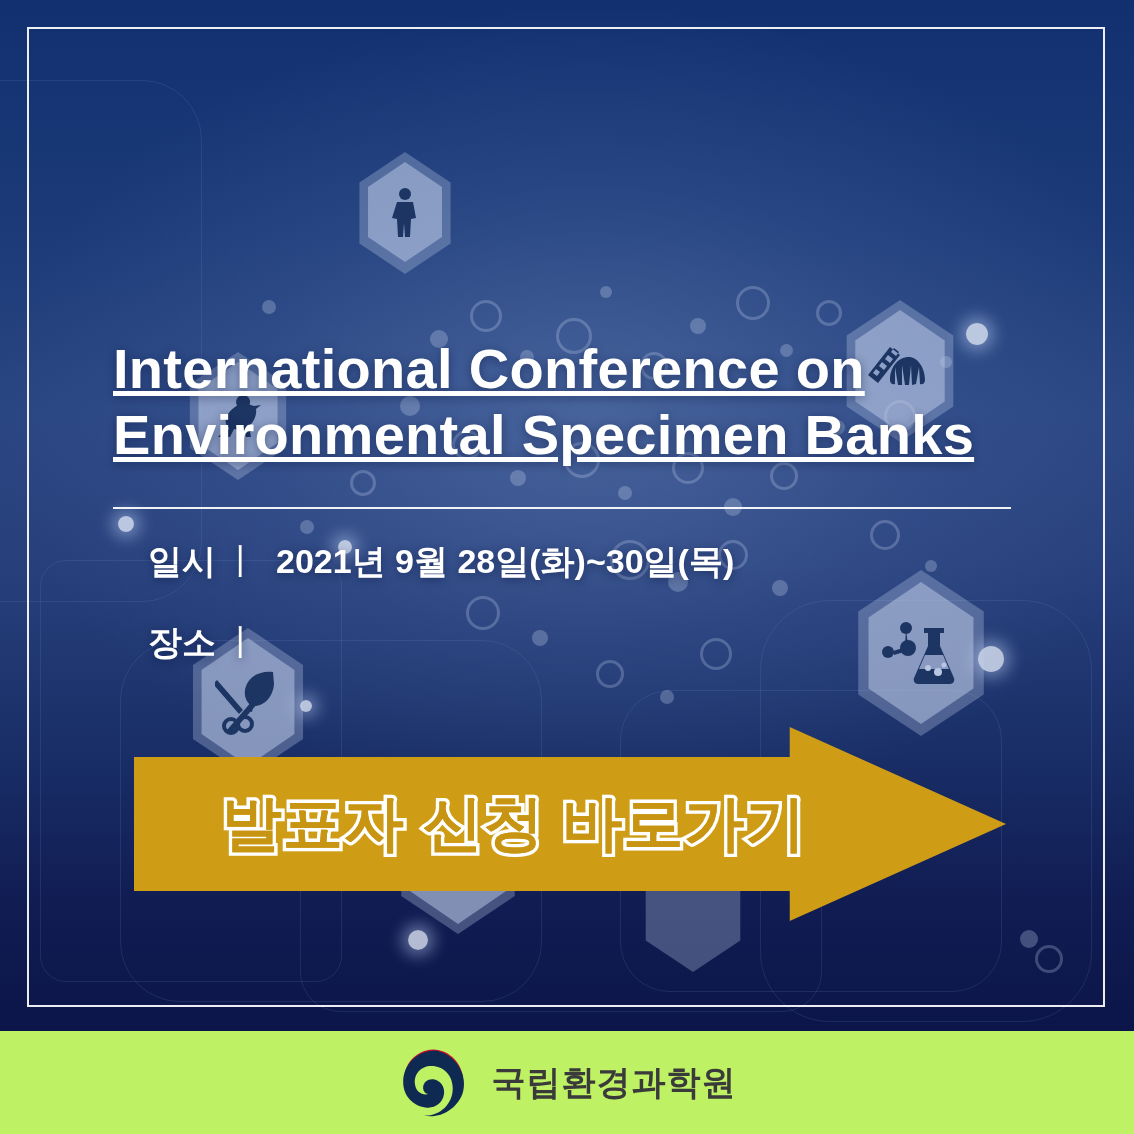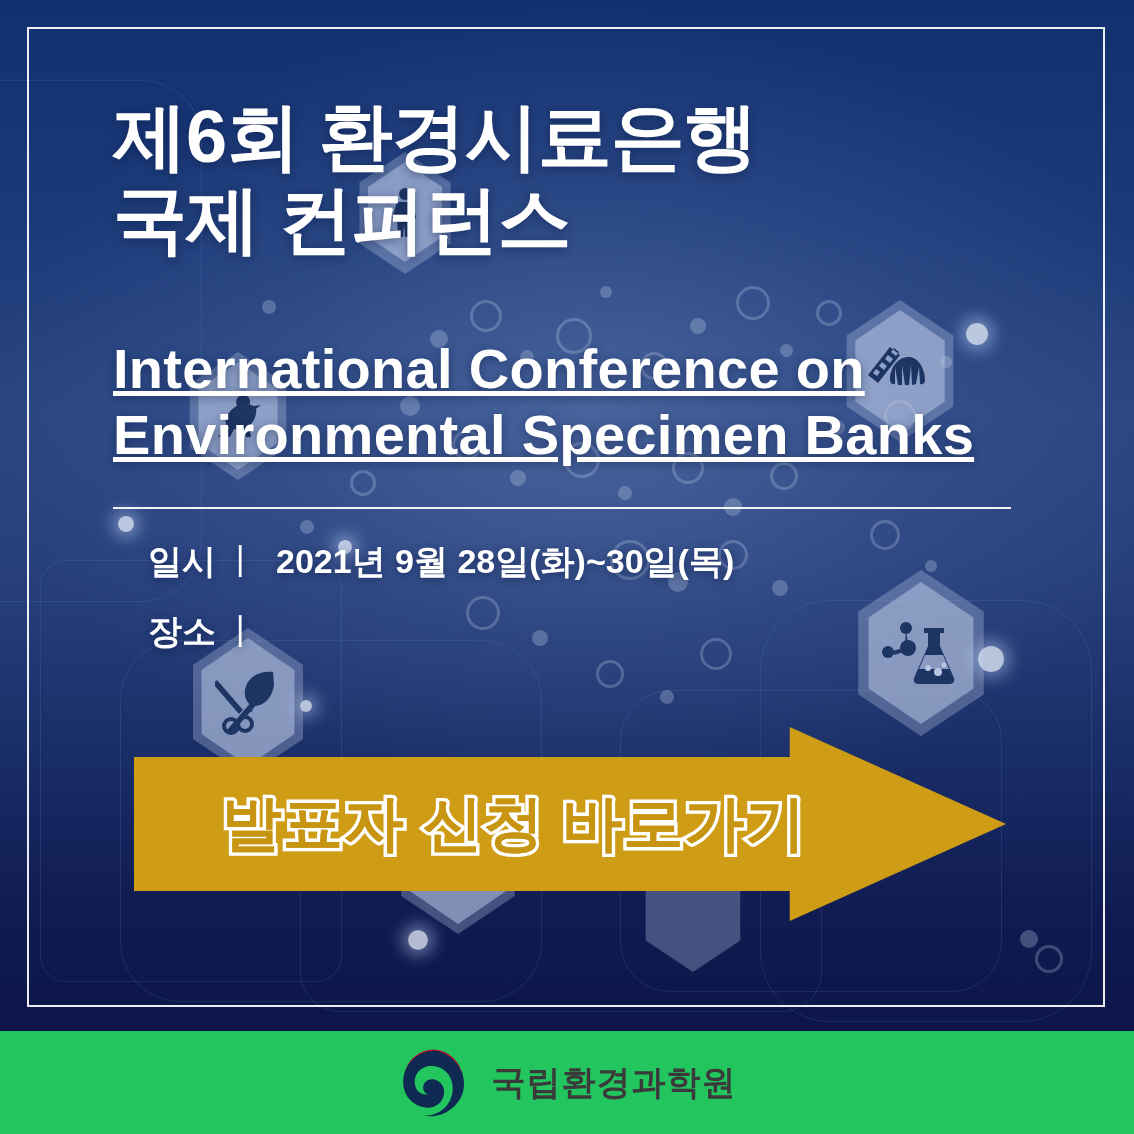--- a/index.html
+++ b/index.html
@@ -85,21 +85,21 @@
     background:rgba(255,255,255,0.93);
   }
 
   .meta{position:absolute;left:148px;top:527px;width:900px;}
   .meta-row{
     display:flex;align-items:baseline;
     color:#ffffff;font-size:34px;font-weight:bold;
     margin-bottom:24px;
     text-shadow:0 2px 8px rgba(8,20,60,0.5);
   }
-  .meta-label{min-width:70px;}
+  .meta-label{min-width:70px;margin-top:11px;}
   .meta-sep{margin:0 18px 0 6px;font-weight:normal;}
   .meta-value{white-space:pre;margin-top:12px;}
 
   
   .cta{
     position:absolute;left:134px;top:727px;
     width:872px;height:194px;
     background:#CF9C16;
     clip-path:polygon(0% 15.5%, 75.2% 15.5%, 75.2% 0%, 100% 50%, 75.2% 100%, 75.2% 84.5%, 0% 84.5%);
     cursor:pointer;
@@ -119,21 +119,21 @@
     width:760px;height:194px;
     display:flex;align-items:center;justify-content:center;
     font-size:60px;font-weight:bold;color:#C89513;
     letter-spacing:1px;
     pointer-events:none;
   }
 
   
   .footer{
     position:absolute;left:0;top:1031px;width:1134px;height:103px;
-    background:#22c55e;
+    background:#bef264;
     display:flex;align-items:center;justify-content:center;
     gap:20px;
   }
   .footer-logo{width:74px;height:74px;display:block;}
   .footer-text{
     font-size:34px;font-weight:bold;color:#3a3a3a;letter-spacing:1px;
   }
 </style>
 </head>
 <body>
@@ -273,22 +273,20 @@
       </svg>
     </div>
 
     <div class="hex-ring" style="left:638px;top:846px;width:110px;height:126px;"></div>
   </div>
 
   <div class="frame"></div>
 
   <div class="content">
 
-    <div class="title-ko">제6회 환경시료은행
-국제 컨퍼런스</div>
 
     <div class="title-en">International Conference on
 Environmental Specimen Banks</div>
 
     <div class="divider"></div>
 
     <div class="meta">
       <div class="meta-row">
         <span class="meta-label">일시</span>
         <span class="meta-sep">丨</span>

